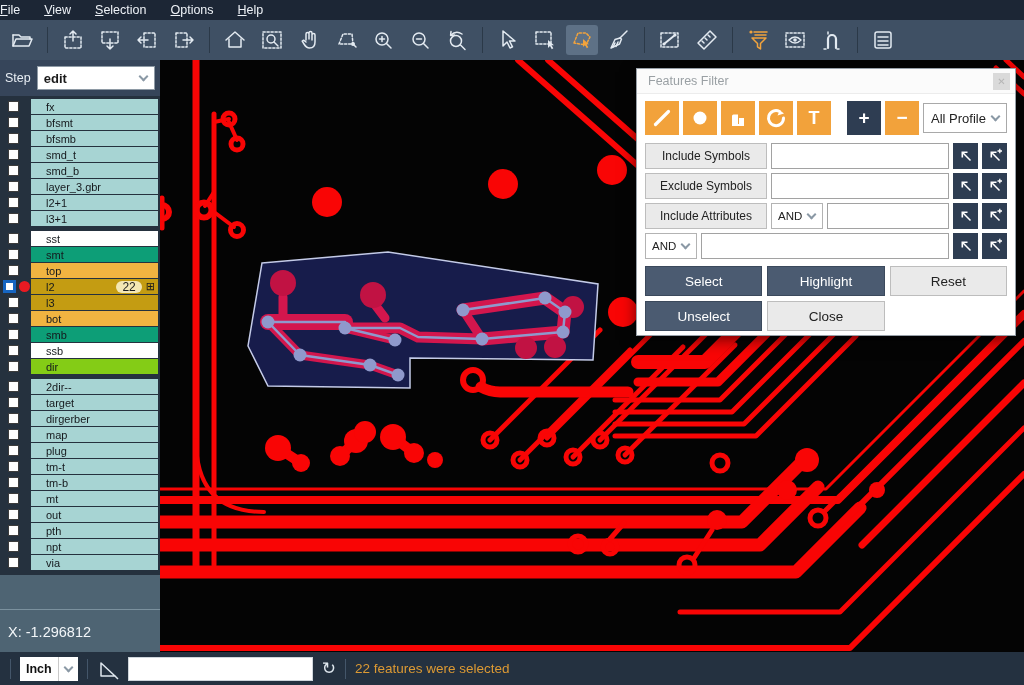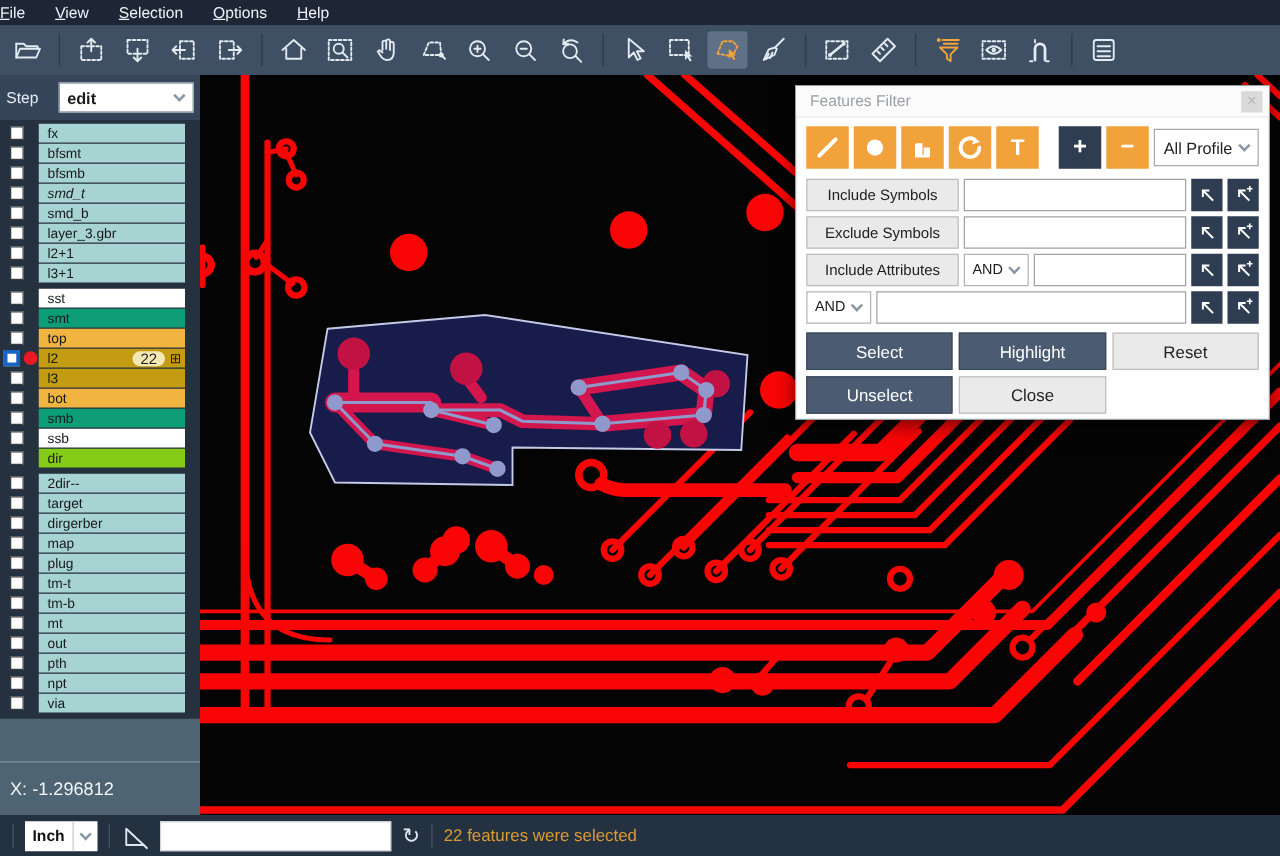--- a/index.html
+++ b/index.html
@@ -15,33 +15,33 @@
   
   .toolbar{height:40px;background:#3f5064;display:flex;align-items:center;gap:5px;padding-left:6px}
   .tb{width:32px;height:30px;display:flex;align-items:center;justify-content:center;border-radius:3px;flex:0 0 auto}
   .tb svg{stroke:#e3eaf1;stroke-width:1.5;fill:none;stroke-linecap:round;stroke-linejoin:round}
   .tb.active{background:#5e7186}
   .tb.active svg,.tb.orange svg{stroke:#f2a33c}
   .tsep{width:1px;height:26px;background:#2b3948;margin:0 4px;flex:0 0 auto}
 
   
   .sidebar{position:absolute;left:0;top:60px;width:160px;height:592px;background:#25313e;display:flex;flex-direction:column}
-  .steprow{height:36px;display:flex;align-items:center;padding:0 5px;gap:16px;background:#36455a;flex:0 0 36px}
+  .steprow{height:36px;display:flex;align-items:center;padding:0 5px;gap:6px;background:#36455a;flex:0 0 36px}
   .steplabel{color:#e8eef4;font-size:12.5px}
   .stepcombo{flex:1;height:24px;background:#fff;border:1px solid #8e9aa5;display:flex;align-items:center;padding-left:6px;font-size:13px;font-weight:bold;color:#1b1b1b}
   .chev{width:7px;height:7px;border-right:2px solid #8a98a5;border-bottom:2px solid #8a98a5;transform:rotate(45deg);margin:-3px 7px 0 auto}
   .llist{padding-top:3px}
   .lgroup{margin-bottom:5px}
   .lrow{display:flex;align-items:center;height:15px;margin-bottom:1px}
   .cbcell{flex:0 0 31px;display:flex;align-items:center;gap:3px;padding-left:8px}
   .cbcell.act{padding-left:3px}
   .cb{width:11px;height:11px;background:#fff;border:1px solid #3c3c3c;flex:0 0 11px}
   .cbon{background:#fff;border:3px solid #1665c1;flex:0 0 13px;width:13px;height:13px}
   .reddot{width:11px;height:11px;border-radius:50%;background:#ea1a22;flex:0 0 11px}
-  .lbar{flex:1;height:15px;margin-right:12px;display:flex;align-items:center;font-size:11px;color:#15191d;padding-left:7px;overflow:hidden;white-space:nowrap}
+  .lbar{flex:1;height:15px;margin-right:2px;display:flex;align-items:center;font-size:11px;color:#15191d;padding-left:15px;overflow:hidden;white-space:nowrap}
   .badge{margin-left:auto;background:#f3e7b4;border-radius:7px;font-size:12px;line-height:12px;height:12px;padding:0 6px;color:#1c1c1c}
   .gridicon{font-size:11px;margin:0 3px 0 4px;color:#1c1c1c}
   .sb-gray{flex:1;background:#4e6473;display:flex;flex-direction:column}
   .sb-sp{height:34px}
   .sb-div{height:1px;background:#7b919e}
   .coords{padding:9px 8px;color:#f2f6f9;font-size:14.5px;line-height:1.8}
 
   
   .canvas{position:absolute;left:160px;top:60px;width:864px;height:592px;background:#040404;overflow:hidden}
   .canvas>svg{position:absolute;left:0;top:0}
@@ -271,21 +271,21 @@
               <span class="cb"></span>
             </span>
             <span class="lbar" style="background: rgb(167, 212, 211);">
               <span>bfsmb</span>
             </span>
           </div>
           <div class="lrow">
             <span class="cbcell">
               <span class="cb"></span>
             </span>
-            <span class="lbar" style="background: rgb(167, 212, 211); font-style: italic;">
+            <span class="lbar" style="background: rgb(167, 212, 211);">
               <span>smd_t</span>
             </span>
           </div>
           <div class="lrow">
             <span class="cbcell">
               <span class="cb"></span>
             </span>
             <span class="lbar" style="background: rgb(167, 212, 211);">
               <span>smd_b</span>
             </span>

